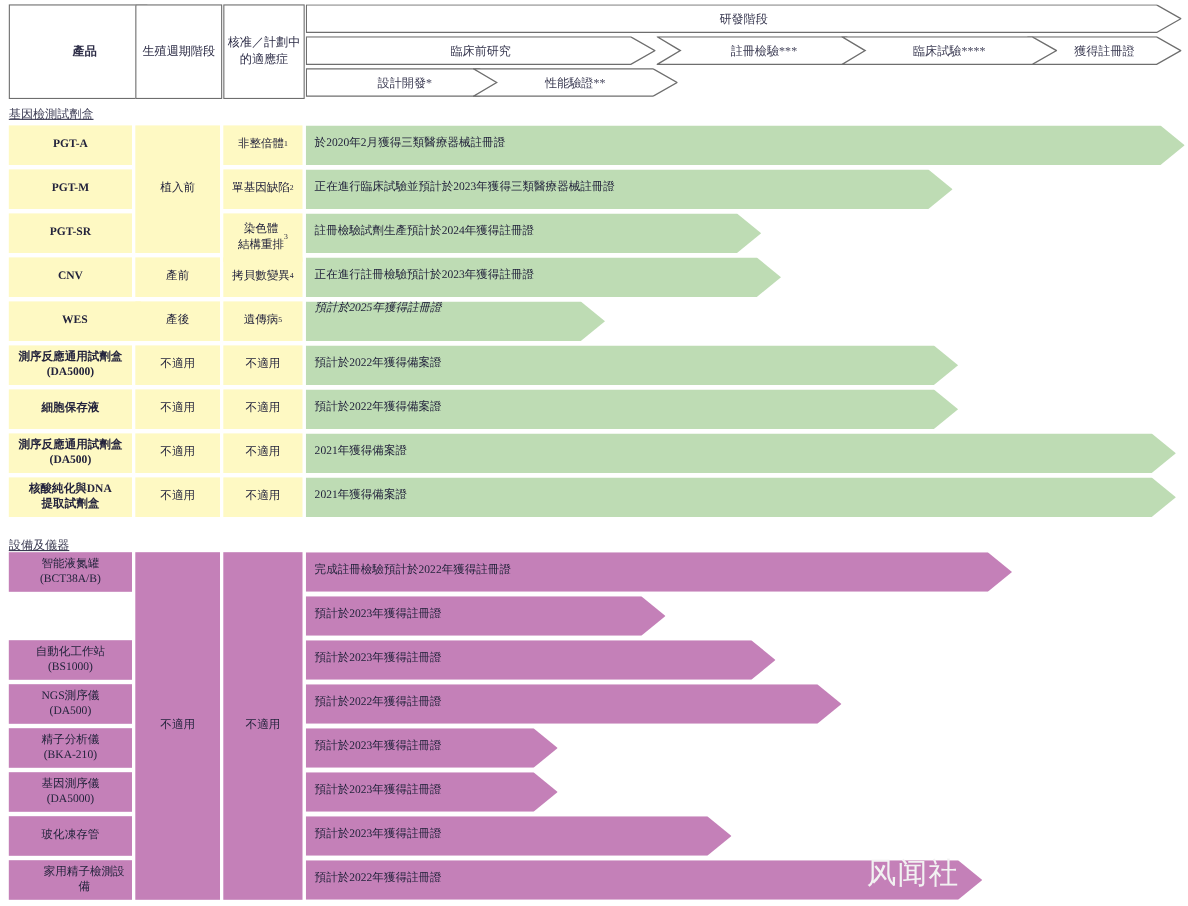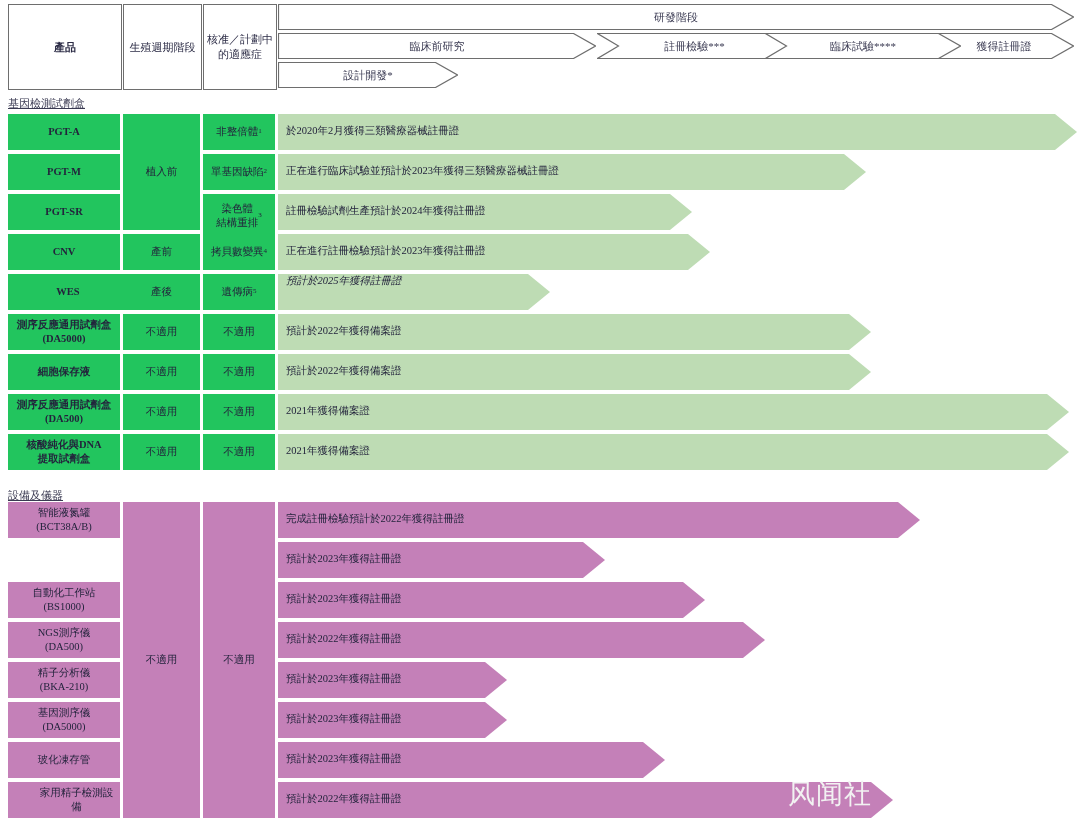--- a/index.html
+++ b/index.html
@@ -43,21 +43,21 @@
   
   .cell{
     display:flex;align-items:center;justify-content:center;
     text-align:center;
     font-size:10.5px;
     line-height:1.35;
     color:#23233c;
     box-sizing:border-box;
     padding:2px 3px;
   }
-  .cell.green{background:#22c55e;}
+  .cell.green{background:#fef9c3;}
   .cell.purple{background:#c480b8;}
   .cell.bold{font-weight:bold;}
 
   .desc-text{
     position:absolute;
     font-size:10.5px;
     color:#23233c;
     white-space:nowrap;
     line-height:1;
   }
@@ -71,21 +71,21 @@
     letter-spacing:1px;
     font-family:"DejaVu Sans","Liberation Sans",sans-serif;
     white-space:nowrap;
     pointer-events:none;
   }
 </style>
 </head>
 <body>
 
 <div id="root">
-    <div class="hdr-cell bold" style="left: 8px; top: 4px; width: 112px; height: 84px; position: absolute;">產品</div>
+    <div class="hdr-cell bold" style="left: 8px; top: 4px; width: 112px; height: 84px; position: absolute; padding-left: 12px;">產品</div>
     <div class="hdr-cell" style="left: 123px; top: 4px; width: 77px; height: 84px; position: absolute;">生殖週期階段</div>
     <div class="hdr-cell" style="left: 203px; top: 4px; width: 72px; height: 84px; position: absolute;">核准／計劃中<br>的適應症</div>
     <div style="left: 278px; top: 4px; width: 796px; height: 26px; position: absolute;">
       <svg width="796" height="26" class="chev-svg">
         <path d="M0.5,0.5 L773.5,0.5 L795.5,13 L773.5,25.5 L0.5,25.5 Z" fill="#ffffff" stroke="#6e6e6e" stroke-width="1.2"></path>
       </svg>
       <div class="chev-label">研發階段</div>
     </div>
     <div style="left: 278px; top: 33px; width: 318px; height: 26px; position: absolute;">
       <svg width="318" height="26" class="chev-svg">
@@ -109,20 +109,26 @@
       <svg width="196" height="26" class="chev-svg">
         <path d="M0.5,0.5 L173.5,0.5 L195.5,13 L173.5,25.5 L0.5,25.5 L21.5,13 Z" fill="#ffffff" stroke="#6e6e6e" stroke-width="1.2"></path>
       </svg>
       <div class="chev-label">臨床試驗****</div>
     </div>
     <div style="left: 278px; top: 62px; width: 180px; height: 26px; position: absolute;">
       <svg width="180" height="26" class="chev-svg">
         <path d="M0.5,0.5 L157.5,0.5 L179.5,13 L157.5,25.5 L0.5,25.5 Z" fill="#ffffff" stroke="#6e6e6e" stroke-width="1.2"></path>
       </svg>
       <div class="chev-label">設計開發*</div>
+    </div>
+    <div style="left: 430px; top: 62px; width: 186px; height: 26px; position: absolute;">
+      <svg width="186" height="26" class="chev-svg">
+        <path d="M0.5,0.5 L163.5,0.5 L185.5,13 L163.5,25.5 L0.5,25.5 L21.5,13 Z" fill="#ffffff" stroke="#6e6e6e" stroke-width="1.2"></path>
+      </svg>
+      <div class="chev-label">性能驗證**</div>
     </div>
     <div class="sect-label" style="left: 8px; top: 96px; position: absolute;">基因檢測試劑盒</div>
     <div class="cell green bold" style="left: 8px; top: 114px; width: 112px; height: 36px; position: absolute;">PGT-A</div>
     <div style="left: 278px; top: 114px; width: 799px; height: 36px; position: absolute;">
       <svg width="799" height="36" style="display: block;">
         <path d="M0,0 L777,0 L799,18 L777,36 L0,36 Z" fill="#bedcb4"></path>
       </svg>
     </div>
     <div class="desc-text" style="left: 286px; top: 126px; position: absolute;">於2020年2月獲得三類醫療器械註冊證</div>
     <div class="cell green bold" style="left: 8px; top: 154px; width: 112px; height: 36px; position: absolute;">PGT-M</div>

